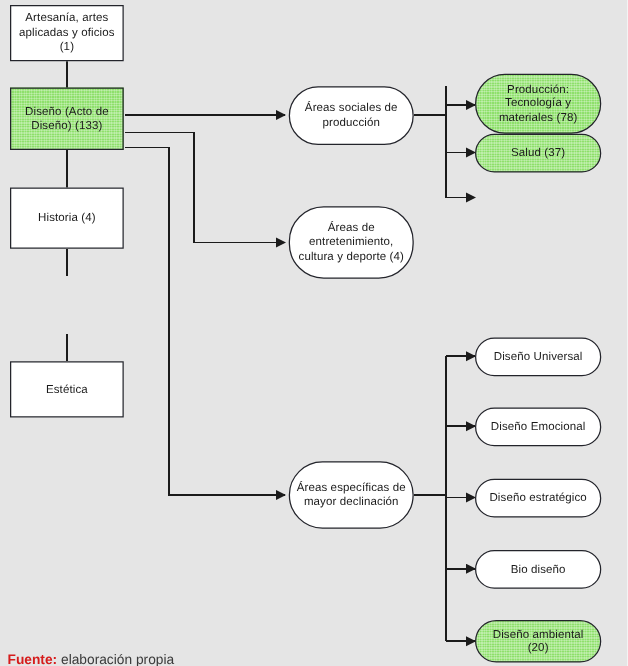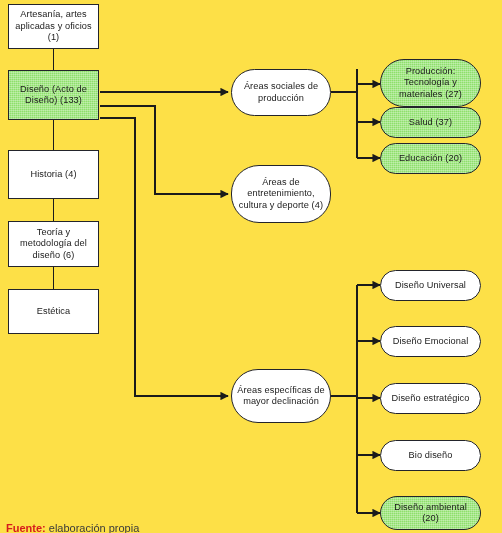--- a/index.html
+++ b/index.html
@@ -7,21 +7,21 @@
     padding: 0;
     background: #ffffff;
   }
   body {
     font-family: "Liberation Sans", sans-serif;
   }
   #canvas {
     position: relative;
     width: 502px;
     height: 533px;
-    background: #fde047;
+    background: #e5e5e5;
     overflow: hidden;
   }
   #edges {
     position: absolute;
     left: 0;
     top: 0;
     width: 502px;
     height: 533px;
     pointer-events: none;
   }
@@ -146,51 +146,45 @@
   </div>
 
   <div class="node rect green" style="left:8px; top:70px; width:91px; height:50px;">
     <span class="lbl">Diseño (Acto de Diseño)   (133)</span>
   </div>
 
   <div class="node rect" style="left:8px; top:150px; width:91px; height:49px;justify-content:flex-end;">
     <span class="lbl">Historia  (4)</span>
   </div>
 
-  <div class="node rect" style="left:8px; top:221px; width:91px; height:46px;">
-    <span class="lbl">Teoría y metodología del diseño (6)</span>
-  </div>
 
   <div class="node rect" style="left:8px; top:289px; width:91px; height:45px;">
     <span class="lbl">Estética</span>
   </div>
 
   <div class="node round" style="left:231px; top:69px; width:100px; height:47px; border-radius:24px;">
     <span class="lbl">Áreas sociales de producción</span>
   </div>
 
   <div class="node round" style="left:231px; top:165px; width:100px; height:58px; border-radius:28px;">
     <span class="lbl">Áreas de entretenimiento, cultura y deporte (4)</span>
   </div>
 
   <div class="node round" style="left:231px; top:369px; width:100px; height:54px; border-radius:27px;">
     <span class="lbl">Áreas específicas de mayor declinación</span>
   </div>
 
   <div class="node round green" style="left:380px; top:59px; width:101px; height:48px; border-radius:24px;">
-    <span class="lbl">Producción: Tecnología y materiales  (27)</span>
+    <span class="lbl">Producción: Tecnología y materiales  (78)</span>
   </div>
 
   <div class="node round green" style="left:380px; top:107px; width:101px; height:31px; border-radius:16px;">
     <span class="lbl">Salud   (37)</span>
   </div>
 
-  <div class="node round green" style="left:380px; top:143px; width:101px; height:31px; border-radius:16px;">
-    <span class="lbl">Educación (20)</span>
-  </div>
 
   <div class="node round" style="left:380px; top:270px; width:101px; height:31px; border-radius:16px;">
     <span class="lbl">Diseño Universal</span>
   </div>
 
   <div class="node round" style="left:380px; top:326px; width:101px; height:31px; border-radius:16px;">
     <span class="lbl">Diseño Emocional</span>
   </div>
 
   <div class="node round" style="left:380px; top:383px; width:101px; height:31px; border-radius:16px;">

